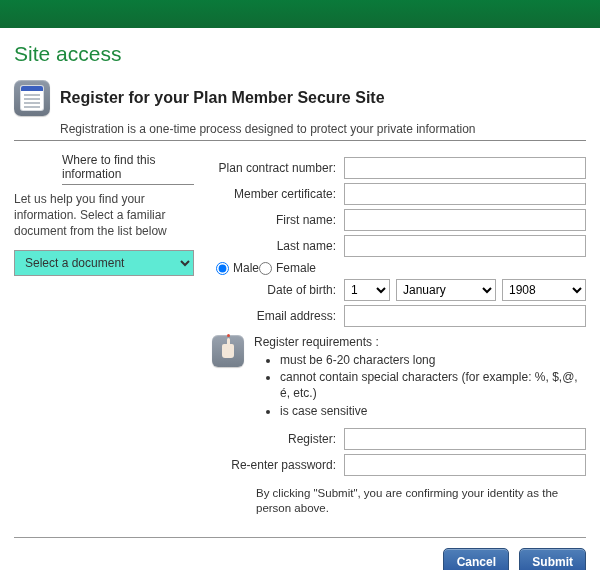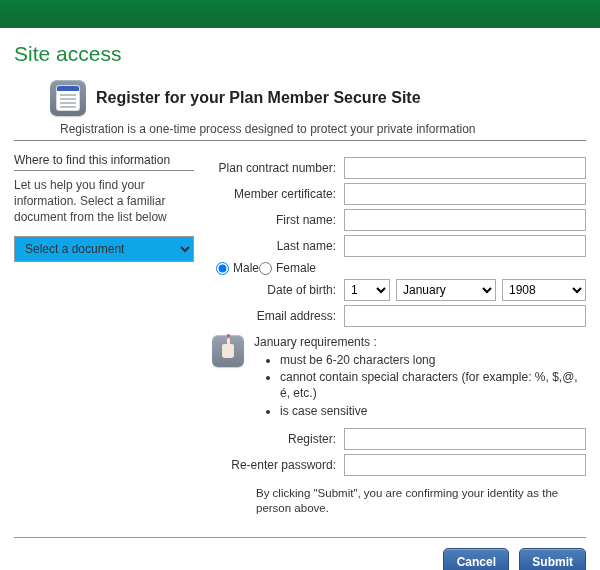--- a/index.html
+++ b/index.html
@@ -1,44 +1,44 @@
 <!DOCTYPE html>
 <html><head>
 <meta charset="utf-8">
 <style>
   * { box-sizing: border-box; margin: 0; padding: 0; }
   body { font-family: Arial, Helvetica, sans-serif; font-size: 12px; color: #333; background: #fff; width: 600px; }
   .topbar { background: linear-gradient(#0a7a3a, #0f6a33); height: 28px; width: 100%; }
   .wrap { padding: 8px 14px 20px 14px; }
   .page-title { color: #1e8a3e; font-size: 21px; font-weight: normal; margin: 6px 0 14px 0; }
-  .header-row { display: flex; align-items: center; gap: 10px; margin-left: 36px; }
+  .header-row { display: flex; align-items: center; gap: 10px; }
   .icon-box {
     width: 36px; height: 36px; border-radius: 7px;
     background: linear-gradient(#8e99a8, #6c7683);
     display: flex; align-items: center; justify-content: center;
     box-shadow: inset 0 1px 1px rgba(255,255,255,0.3), 0 1px 1px rgba(0,0,0,0.2);
   }
   .icon-sheet {
     width: 22px; height: 24px; background: #fff; border-radius: 2px; position: relative;
     box-shadow: 0 0 0 1px #d5d9df;
   }
   .icon-sheet::before { content:""; position:absolute; top:0; left:0; right:0; height:5px; background:#3a5fbf; border-radius:2px 2px 0 0; }
   .icon-lines { position:absolute; top:8px; left:3px; right:3px; }
   .icon-lines div { height:2px; background:#b9c0c8; margin-bottom:2px; }
   h2.title { font-size: 16px; font-weight: bold; color:#222; }
   .subtitle { font-size: 12px; color:#444; margin: 6px 0 2px 46px; }
   .hr-full { border:0; border-top:1px solid #888; margin: 4px 0 12px 0; }
   .hr-thin { border:0; border-top:1px solid #999; margin-top:20px; }
   .cols { display:flex; gap:18px; }
   .left { width: 280px; }
   .right { flex:1; }
-  .info-head { font-size:12px; color:#333; border-bottom:1px solid #888; padding-bottom:3px; margin-bottom:6px; }
+  .info-head { font-size:12px; color:#333; border-bottom:1px solid #888; padding-bottom:3px; margin-bottom:6px;margin-left:48px; }
   .info-text { font-size:12px; color:#444; line-height:1.35; margin-bottom:10px; }
   .doc-select {
-    width: 100%; height:26px; border:1px solid #999; background:#0ea5e9; padding:2px 6px;
+    width: 100%; height:26px; border:1px solid #999; background:#5eead4; padding:2px 6px;
     font-size:12px; color:#333; appearance:auto;
   }
   .form-row { display:flex; align-items:center; margin:4px 0; }
   .form-row .lbl { width: 132px; text-align:right; padding-right:8px; font-size:12px; color:#333; }
   .txt { height:22px; border:1px solid #aaa; background:#fff; padding:2px 4px; font-size:12px; flex:1; min-width:0; }
   .gender-opts { display:flex; align-items:center; padding-left:4px; }
   .gender-opts label { display:flex; align-items:center; gap:4px; font-size:12px; color:#333; }
   .dob-row select { height:22px; border:1px solid #aaa; background:#fff; font-size:12px; padding:1px 2px; }
   .dob-day { width:46px; }
   .dob-month { width:100px; margin:0 6px; }
@@ -137,21 +137,21 @@
       <div class="form-row">
         <div class="lbl">Email address:</div>
         <input class="txt" type="text" value="" style="">
       </div>
 
       <div class="pw-block">
         <div class="hand-icon">
             <div class="hand-glyph"></div>
           </div>
         <div class="pw-text">
-          <div>January requirements :</div>
+          <div>Register requirements :</div>
           <ul>
             <li>must be 6-20 characters long</li>
             <li>cannot contain special characters (for example: %, $,@, é, etc.)</li>
             <li>is case sensitive</li>
           </ul>
         </div>
       </div>
 
       <div class="form-row">
         <div class="lbl">Register:</div>

